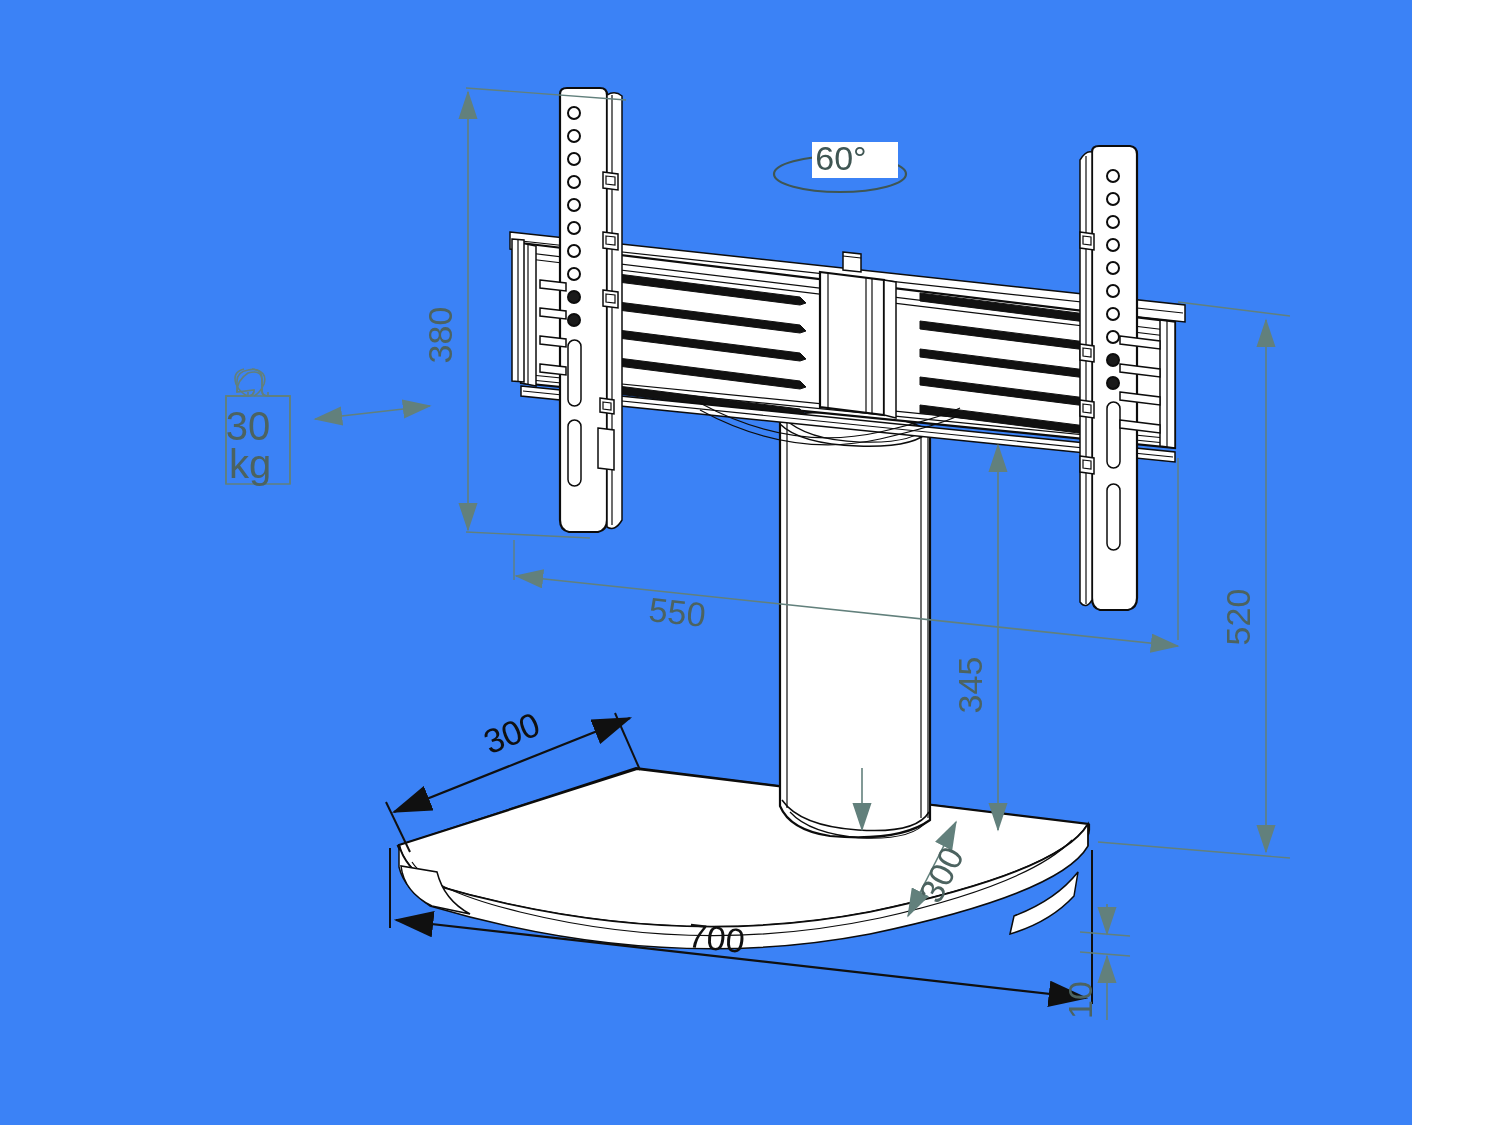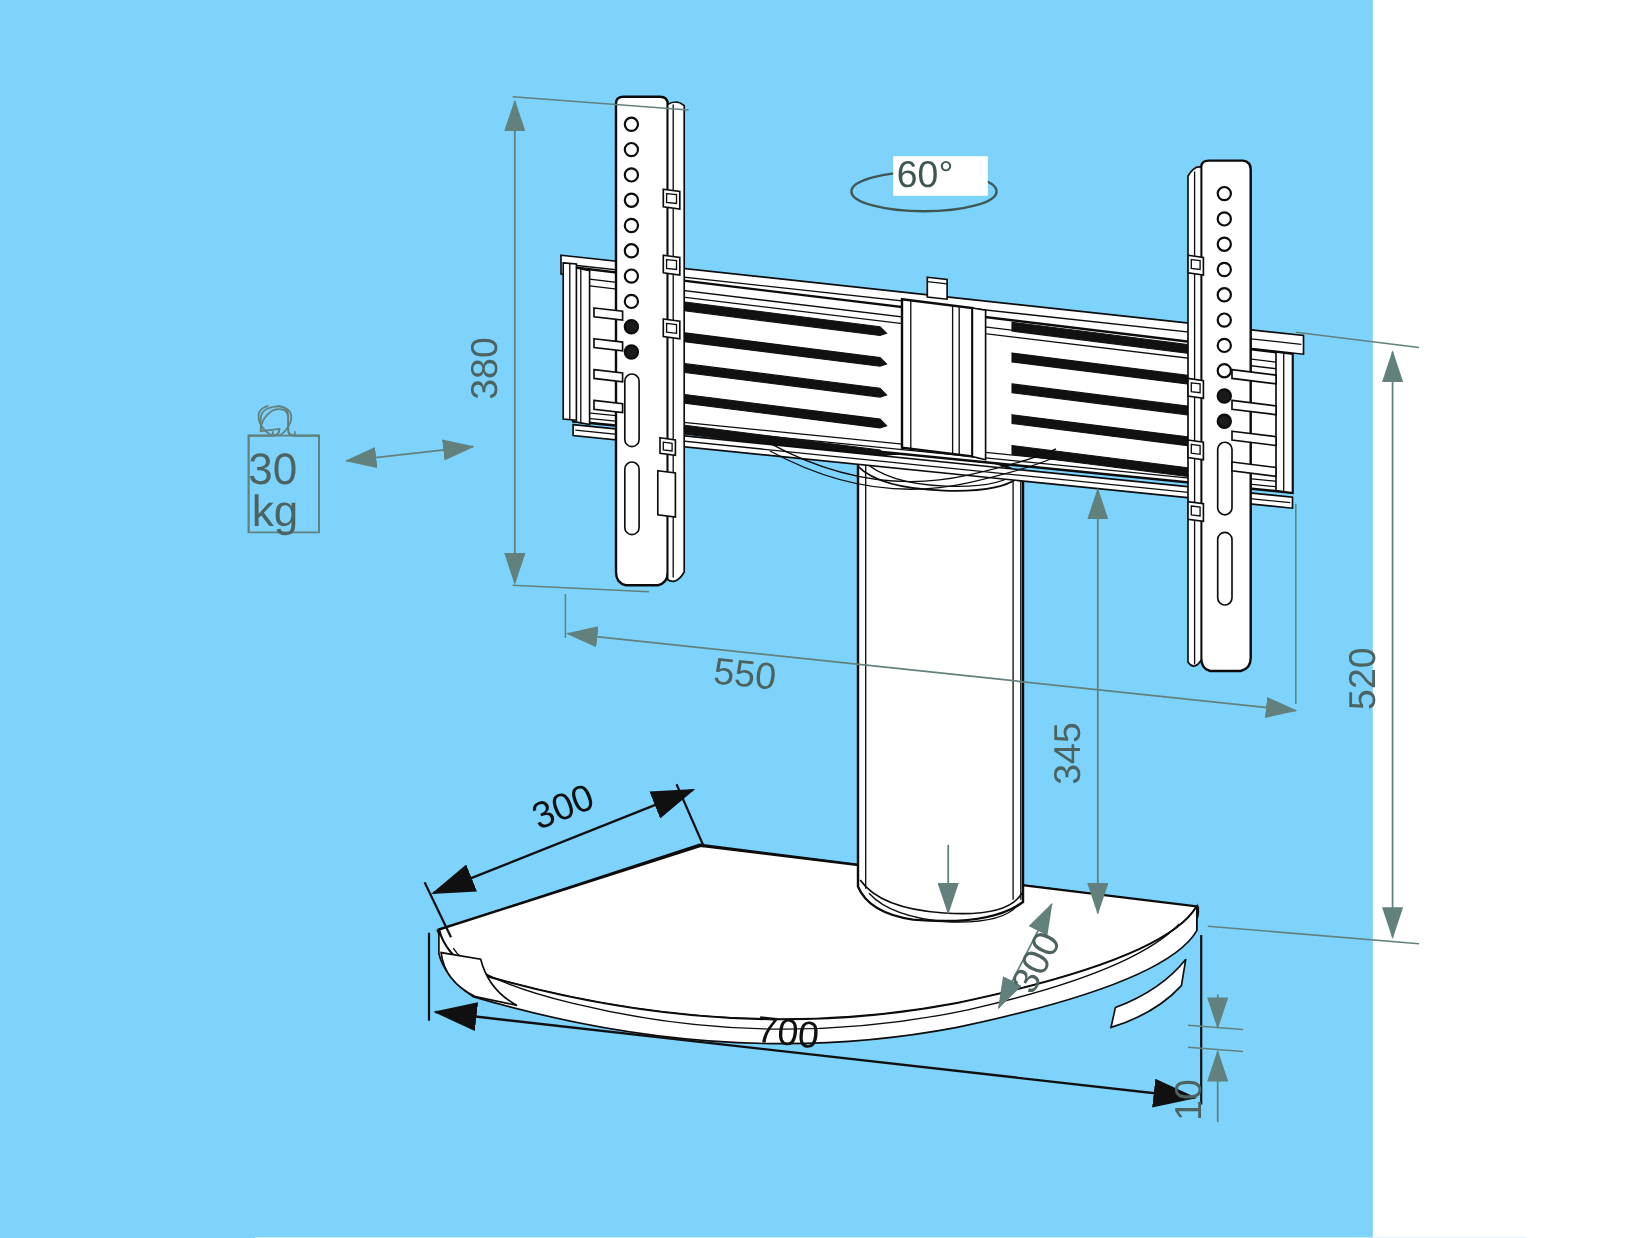--- a/index.html
+++ b/index.html
@@ -8,23 +8,23 @@
     background: #ffffff;
   }
   body {
     width: 1500px;
     height: 1125px;
     font-family: "Liberation Sans", sans-serif;
     overflow: hidden;
   }
   #stage {
     position: relative;
-    width: 1248px;
+    width: 1412px;
     height: 1125px;
-    background: #7dd3fc;
+    background: #3b82f6;
   }
   #drawing {
     position: absolute;
     top: 0;
     left: 0;
     width: 1500px;
     height: 1125px;
   }
   .dim-text {
     font-family: "Liberation Sans", sans-serif;

